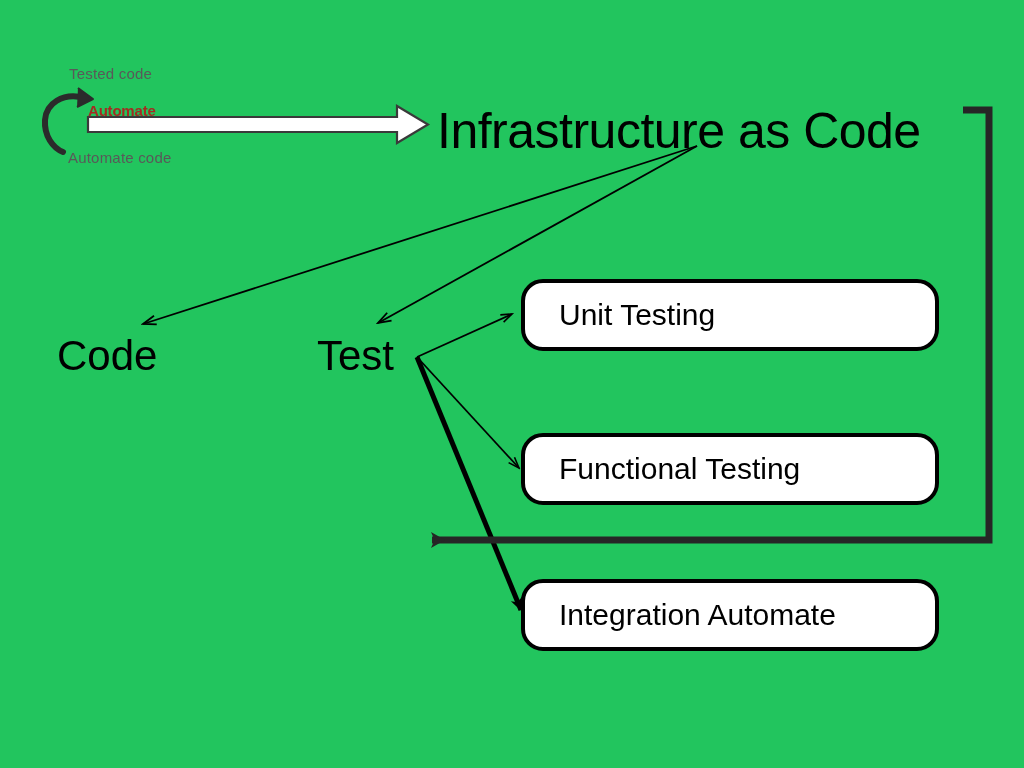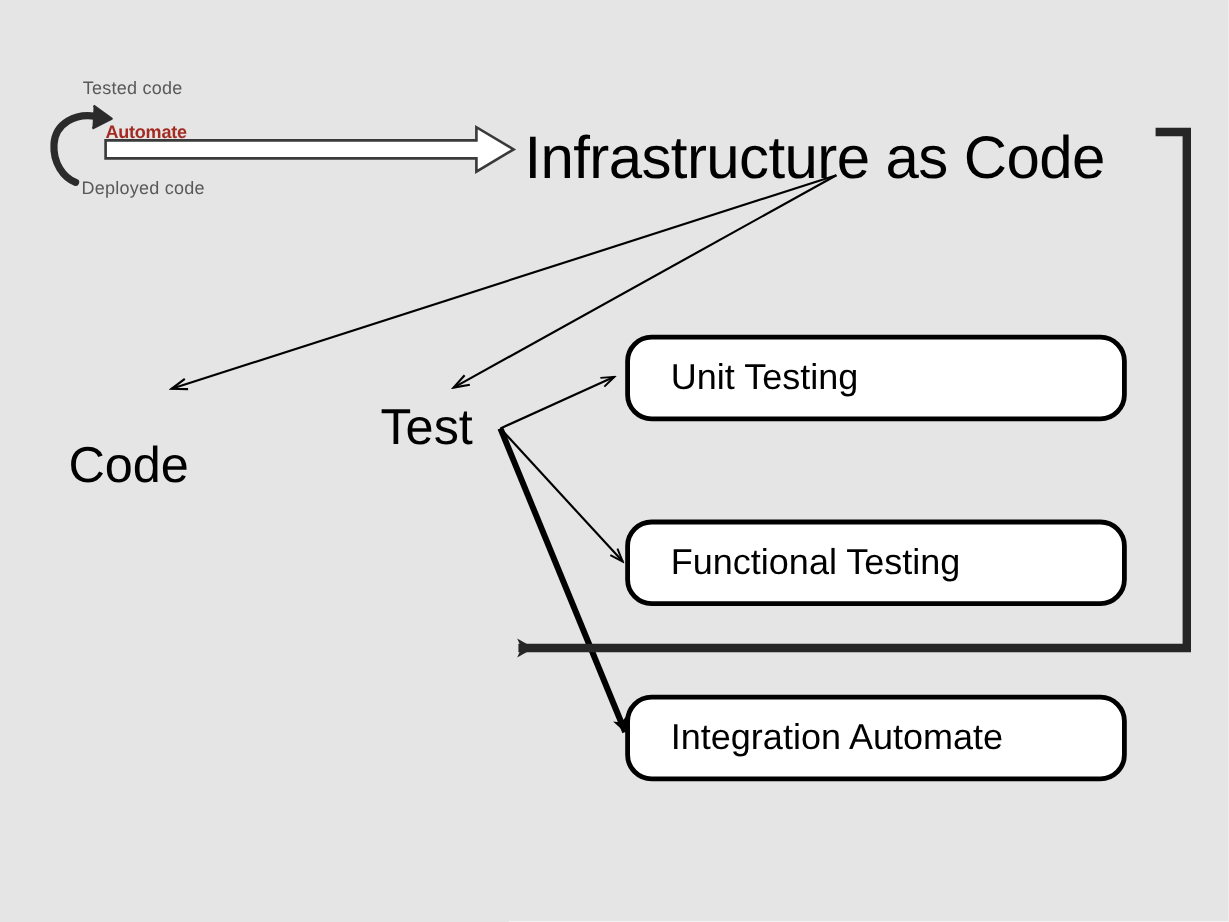--- a/index.html
+++ b/index.html
@@ -8,21 +8,21 @@
     padding: 0;
     background: #ffffff;
   }
   body {
     font-family: "Liberation Sans", sans-serif;
   }
   #canvas {
     position: relative;
     width: 1024px;
     height: 768px;
-    background: #e5e5e5;
+    background: #22c55e;
     overflow: hidden;
   }
   #vector-layer {
     position: absolute;
     left: 0;
     top: 0;
     width: 1024px;
     height: 768px;
     pointer-events: none;
   }
@@ -63,21 +63,21 @@
     margin-top: 24px;
   }
 
   .stage-label {
     position: absolute;
     font-size: 42px;
     color: #000000;
     white-space: nowrap;
     line-height: 1;
   }
-  .stage-code { left: 57px; top: 335px; margin-top: 32px; }
+  .stage-code { left: 57px; top: 335px; }
   .stage-test { left: 317px; top: 335px; }
 
   
   .test-box {
     position: absolute;
     box-sizing: border-box;
     background: #ffffff;
     border: 4px solid #000000;
     border-radius: 22px;
     display: flex;
@@ -157,21 +157,21 @@
 
     <path d="M 417,357 L 519,468" fill="none" stroke="#000000" stroke-width="1.8" marker-end="url(#thinArrow)"></path>
 
     <path d="M 417,357 L 521,610" fill="none" stroke="#000000" stroke-width="5" marker-end="url(#thickArrow)"></path>
 
     <path d="M 963,110 L 989,110 L 989,540 L 432,540" fill="none" stroke="#262626" stroke-width="7" stroke-linejoin="miter" stroke-linecap="butt" marker-end="url(#feedbackArrow)"></path>
   </svg>
 
   <div class="lbl lbl-tested-code">Tested code</div>
 
-  <div class="lbl lbl-deployed-code">Deployed code</div>
+  <div class="lbl lbl-deployed-code">Automate code</div>
 
   <div class="lbl lbl-automate">Automate</div>
 
   <div class="title">Infrastructure as Code</div>
 
   <div class="stage-label stage-code">Code</div>
 
   <div class="stage-label stage-test">Test</div>
 
   <div class="test-box box-unit">

